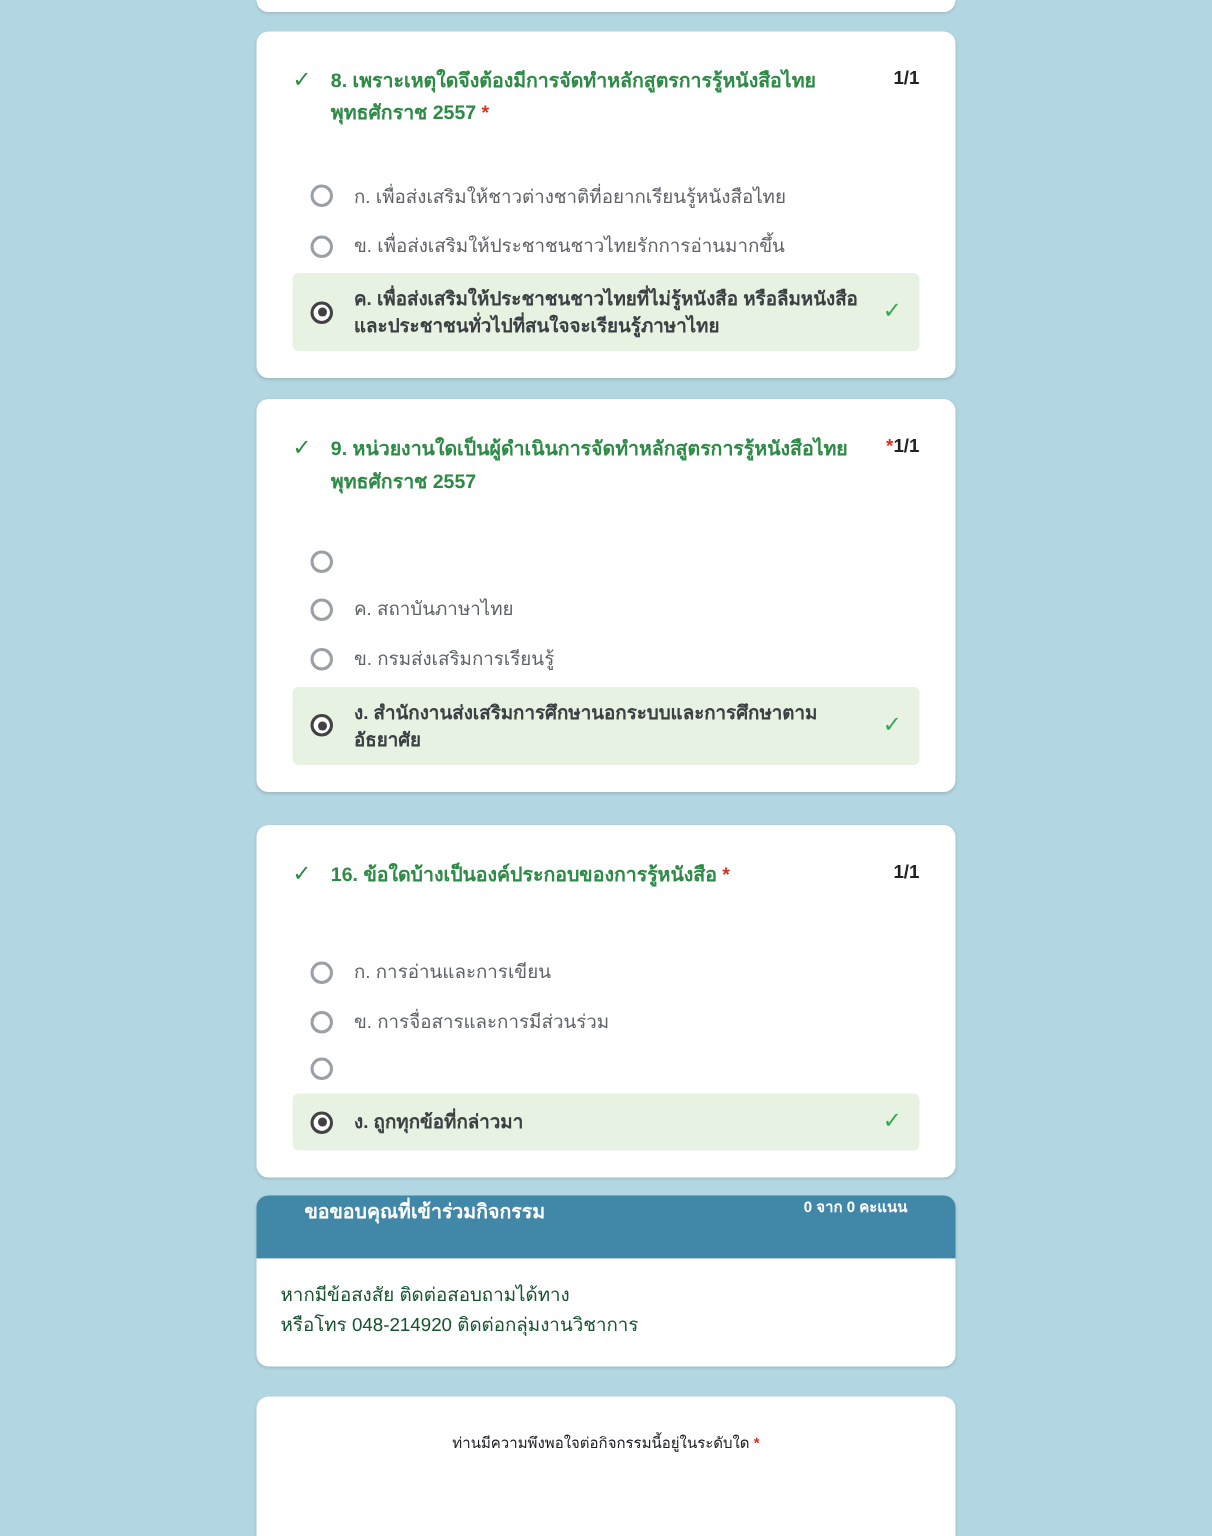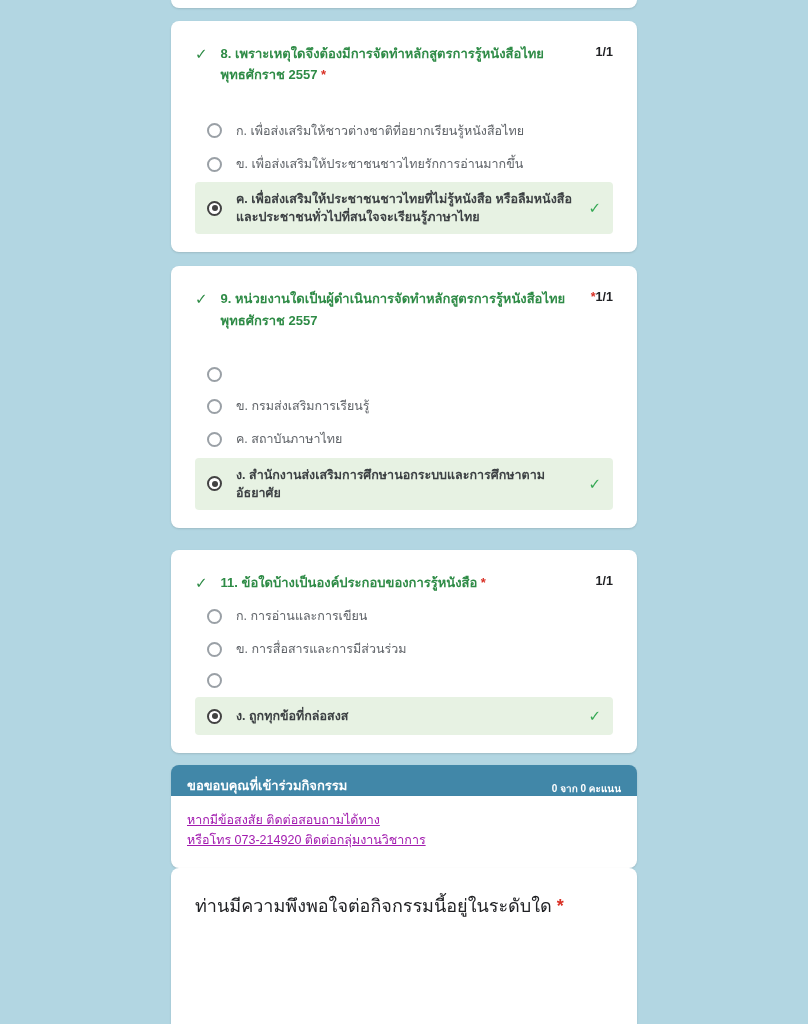--- a/index.html
+++ b/index.html
@@ -14,43 +14,43 @@
 
   .q-card{padding:22px 24px 18px;margin-bottom:14px;box-sizing:border-box;}
   .q-card.gap-lg{margin-bottom:22px;}
   .q-header{display:flex;align-items:flex-start;}
   .q-mark{color:#2e8b46;font-size:15px;font-weight:bold;line-height:1.4;margin-right:13px;}
   .q-title{color:#2e8b46;font-size:13px;font-weight:bold;line-height:1.65;flex:1;}
   .req{color:#d93025;font-weight:bold;}
   .q-score{color:#202124;font-size:12.5px;font-weight:bold;margin-left:25px;white-space:nowrap;line-height:1.5;}
 
   .options{margin-top:30px;display:flex;flex-direction:column;gap:3px;}
-  .options.tight{margin-top:8px;}
+  .options.tight{margin-top:40px;}
   .option{display:flex;align-items:center;padding:6px 12px;border-radius:4px;
           color:#5f6368;font-size:12.5px;line-height:1.45;}
   .option .label{flex:1;}
   .option.selected{background:#e7f2e3;color:#3c4043;font-weight:bold;padding-top:8px;padding-bottom:8px;}
   .radio{flex:0 0 15px;width:15px;height:15px;border:2px solid #9aa0a6;border-radius:50%;
          box-sizing:border-box;margin-right:14px;position:relative;background:#fff;}
   .radio.checked{border-color:#424242;}
   .radio.checked::after{content:"";position:absolute;left:2.5px;top:2.5px;width:6px;height:6px;
          background:#424242;border-radius:50%;}
   .opt-check{color:#34a853;font-weight:bold;font-size:15px;margin-left:12px;}
 
-  .section-header{background:#4187a8;border-radius:8px 8px 0 0;height:31px;display:flex;
-         align-items:flex-end;padding:0 16px;color:#ffffff;box-shadow:0 1px 2px rgba(60,64,67,.18);}
+  .section-header{background:#4187a8;border-radius:8px 8px 0 0;height:42px;display:flex;
+         align-items:flex-start;padding:0 32px;color:#ffffff;box-shadow:0 1px 2px rgba(60,64,67,.18);}
   .section-title{font-size:13px;font-weight:bold;flex:1;}
   .section-points{font-size:10px;font-weight:bold;}
   .section-body{background:#ffffff;border-radius:0 0 8px 8px;padding:13px 16px 17px;
-         font-size:12.5px;color:#a21caf;line-height:1.45;
-         box-shadow:0 1px 2px rgba(60,64,67,.18);text-decoration:underline;}
+         font-size:12.5px;color:#14532d;line-height:1.45;margin-bottom:20px;
+         box-shadow:0 1px 2px rgba(60,64,67,.18);}
   .section-body div{margin:2px 0;}
 
   .sat-card{padding:24px 24px 40px;height:260px;box-sizing:border-box;}
-  .sat-title{color:#202124;font-size:18px;line-height:1.6;}
+  .sat-title{color:#202124;font-size:10px;line-height:1.6;text-align:center;}
 </style>
 </head>
 <body>
 
 <div class="column">
 
   <div class="prev-card-edge"></div>
 
   <div class="card q-card">
     <div class="q-header">
@@ -80,67 +80,67 @@
       <span class="q-mark">✓</span>
       <span class="q-title">9. หน่วยงานใดเป็นผู้ดำเนินการจัดทำหลักสูตรการรู้หนังสือไทย พุทธศักราช 2557</span>
       <span class="q-score"><span class="req">*</span><span>1/1</span></span>
     </div>
     <div class="options">
       <div class="option">
         <span class="radio"></span>
       </div>
       <div class="option">
         <span class="radio"></span>
-        <span class="label">ข. กรมส่งเสริมการเรียนรู้</span>
+        <span class="label">ค. สถาบันภาษาไทย</span>
       </div>
       <div class="option">
         <span class="radio"></span>
-        <span class="label">ค. สถาบันภาษาไทย</span>
+        <span class="label">ข. กรมส่งเสริมการเรียนรู้</span>
       </div>
       <div class="option selected">
         <span class="radio checked"></span>
         <span class="label">ง. สำนักงานส่งเสริมการศึกษานอกระบบและการศึกษาตามอัธยาศัย</span>
         <span class="opt-check">✓</span>
       </div>
     </div>
   </div>
 
   <div class="card q-card" style="margin-bottom:12px;">
     <div class="q-header">
       <span class="q-mark">✓</span>
-      <span class="q-title"><span>11. ข้อใดบ้างเป็นองค์ประกอบของการรู้หนังสือ</span> <span class="req">*</span></span>
+      <span class="q-title"><span>16. ข้อใดบ้างเป็นองค์ประกอบของการรู้หนังสือ</span> <span class="req">*</span></span>
       <span class="q-score">1/1</span>
     </div>
     <div class="options tight">
       <div class="option">
         <span class="radio"></span>
         <span class="label">ก. การอ่านและการเขียน</span>
       </div>
       <div class="option">
         <span class="radio"></span>
-        <span class="label">ข. การสื่อสารและการมีส่วนร่วม</span>
+        <span class="label">ข. การจื่อสารและการมีส่วนร่วม</span>
       </div>
       <div class="option">
         <span class="radio"></span>
       </div>
       <div class="option selected">
         <span class="radio checked"></span>
-        <span class="label">ง. ถูกทุกข้อที่กล่อสงส</span>
+        <span class="label">ง. ถูกทุกข้อที่กล่าวมา</span>
         <span class="opt-check">✓</span>
       </div>
     </div>
   </div>
 
   <div class="section-header">
     <span class="section-title">ขอขอบคุณที่เข้าร่วมกิจกรรม</span>
     <span class="section-points">0 จาก 0 คะแนน</span>
   </div>
   <div class="section-body">
     <div>หากมีข้อสงสัย ติดต่อสอบถามได้ทาง</div>
-    <div>หรือโทร 073-214920 ติดต่อกลุ่มงานวิชาการ</div>
+    <div>หรือโทร 048-214920 ติดต่อกลุ่มงานวิชาการ</div>
   </div>
 
   <div class="card sat-card">
     <div class="sat-title"><span>ท่านมีความพึงพอใจต่อกิจกรรมนี้อยู่ในระดับใด</span> <span class="req">*</span></div>
 
   </div>
 
 </div>
 
 </body></html>

